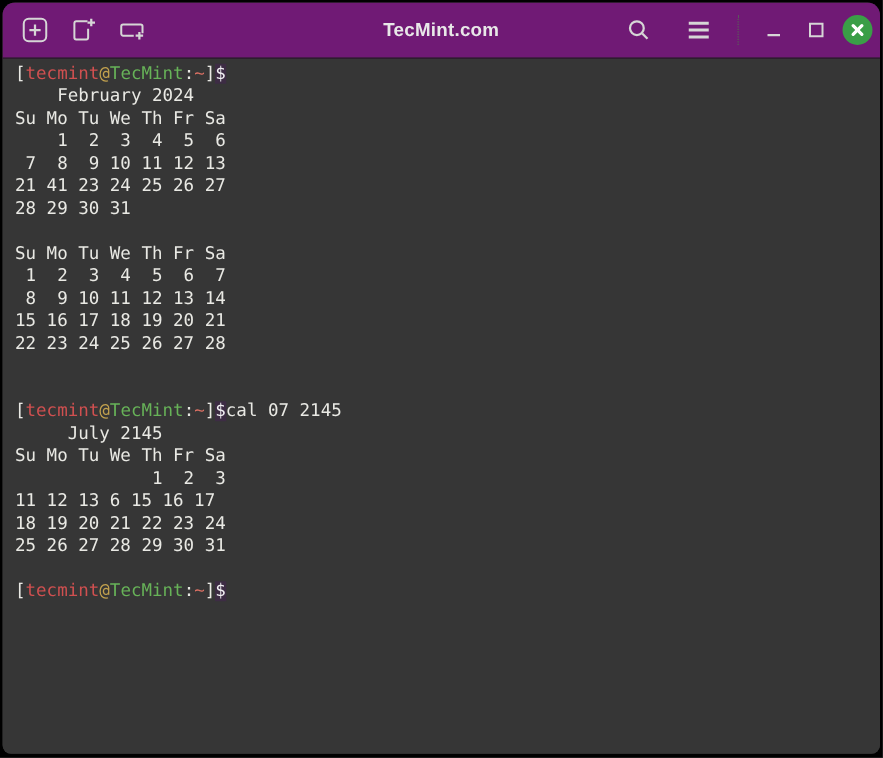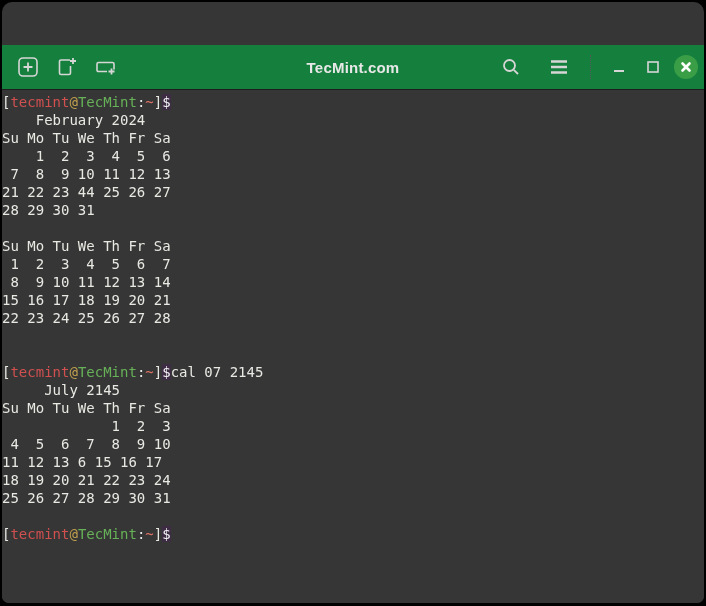--- a/index.html
+++ b/index.html
@@ -16,26 +16,25 @@
     border-radius:10px 10px 7px 7px;
     overflow:hidden;
     display:flex;
     flex-direction:column;
     background:#363636;
   }
   
   .titlebar{
     height:44px;
     flex:0 0 44px;
-    background:#15803d;
+    background:#701a75;
     border-bottom:1px solid #1d1d1d;
     display:flex;
     align-items:center;
     position:relative;
-    margin-top:43px;
   }
   .tb-left{
     display:flex;
     align-items:center;
     gap:13px;
     padding-left:13px;
   }
   .tb-right{
     margin-left:auto;
     display:flex;
@@ -79,21 +78,21 @@
     padding:0;
     display:flex;
     align-items:center;
     justify-content:center;
     cursor:pointer;
   }
   
   .terminal{
     flex:1;
     background:#363636;
-    padding:3px 0 0 0;
+    padding:3px 0 0 10px;
     cursor:text;
     overflow:hidden;
   }
   .line{
     font-family:"DejaVu Sans Mono","Liberation Mono",monospace;
     font-size:14px;
     line-height:18px;
     height:18px;
     white-space:pre;
     color:#e9e9e4;
@@ -172,35 +171,34 @@
     </div>
 
   </div>
 
   <div class="terminal">
       <div class="line"><span class="c-fg">[</span><span class="c-red">tecmint</span><span class="c-yel">@</span><span class="c-grn">TecMint</span><span class="c-fg">:</span><span class="c-sal">~</span><span class="c-fg">]</span><span class="c-dol">$</span></div>
       <div class="line"><span class="c-fg">    February 2024</span></div>
       <div class="line"><span class="c-fg">Su Mo Tu We Th Fr Sa</span></div>
       <div class="line"><span class="c-fg">    1  2  3  4  5  6</span></div>
       <div class="line"><span class="c-fg"> 7  8  9 10 11 12 13</span></div>
-      <div class="line"><span class="c-fg">21 22 23 44 25 26 27</span></div>
+      <div class="line"><span class="c-fg">21 41 23 24 25 26 27</span></div>
       <div class="line"><span class="c-fg">28 29 30 31</span></div>
       <div class="line">&nbsp;</div>
       <div class="line"><span class="c-fg">Su Mo Tu We Th Fr Sa</span></div>
       <div class="line"><span class="c-fg"> 1  2  3  4  5  6  7</span></div>
       <div class="line"><span class="c-fg"> 8  9 10 11 12 13 14</span></div>
       <div class="line"><span class="c-fg">15 16 17 18 19 20 21</span></div>
       <div class="line"><span class="c-fg">22 23 24 25 26 27 28</span></div>
       <div class="line">&nbsp;</div>
       <div class="line">&nbsp;</div>
       <div class="line"><span class="c-fg">[</span><span class="c-red">tecmint</span><span class="c-yel">@</span><span class="c-grn">TecMint</span><span class="c-fg">:</span><span class="c-sal">~</span><span class="c-fg">]</span><span class="c-dol">$</span><span class="c-fg">cal 07 2145</span></div>
       <div class="line"><span class="c-fg">     July 2145</span></div>
       <div class="line"><span class="c-fg">Su Mo Tu We Th Fr Sa</span></div>
       <div class="line"><span class="c-fg">             1  2  3</span></div>
-      <div class="line"><span class="c-fg"> 4  5  6  7  8  9 10</span></div>
       <div class="line"><span class="c-fg">11 12 13 6 15 16 17</span></div>
       <div class="line"><span class="c-fg">18 19 20 21 22 23 24</span></div>
       <div class="line"><span class="c-fg">25 26 27 28 29 30 31</span></div>
       <div class="line">&nbsp;</div>
       <div class="line"><span class="c-fg">[</span><span class="c-red">tecmint</span><span class="c-yel">@</span><span class="c-grn">TecMint</span><span class="c-fg">:</span><span class="c-sal">~</span><span class="c-fg">]</span><span class="c-dol">$</span></div>
     </div>
 
 </div>
 
 </body></html>

